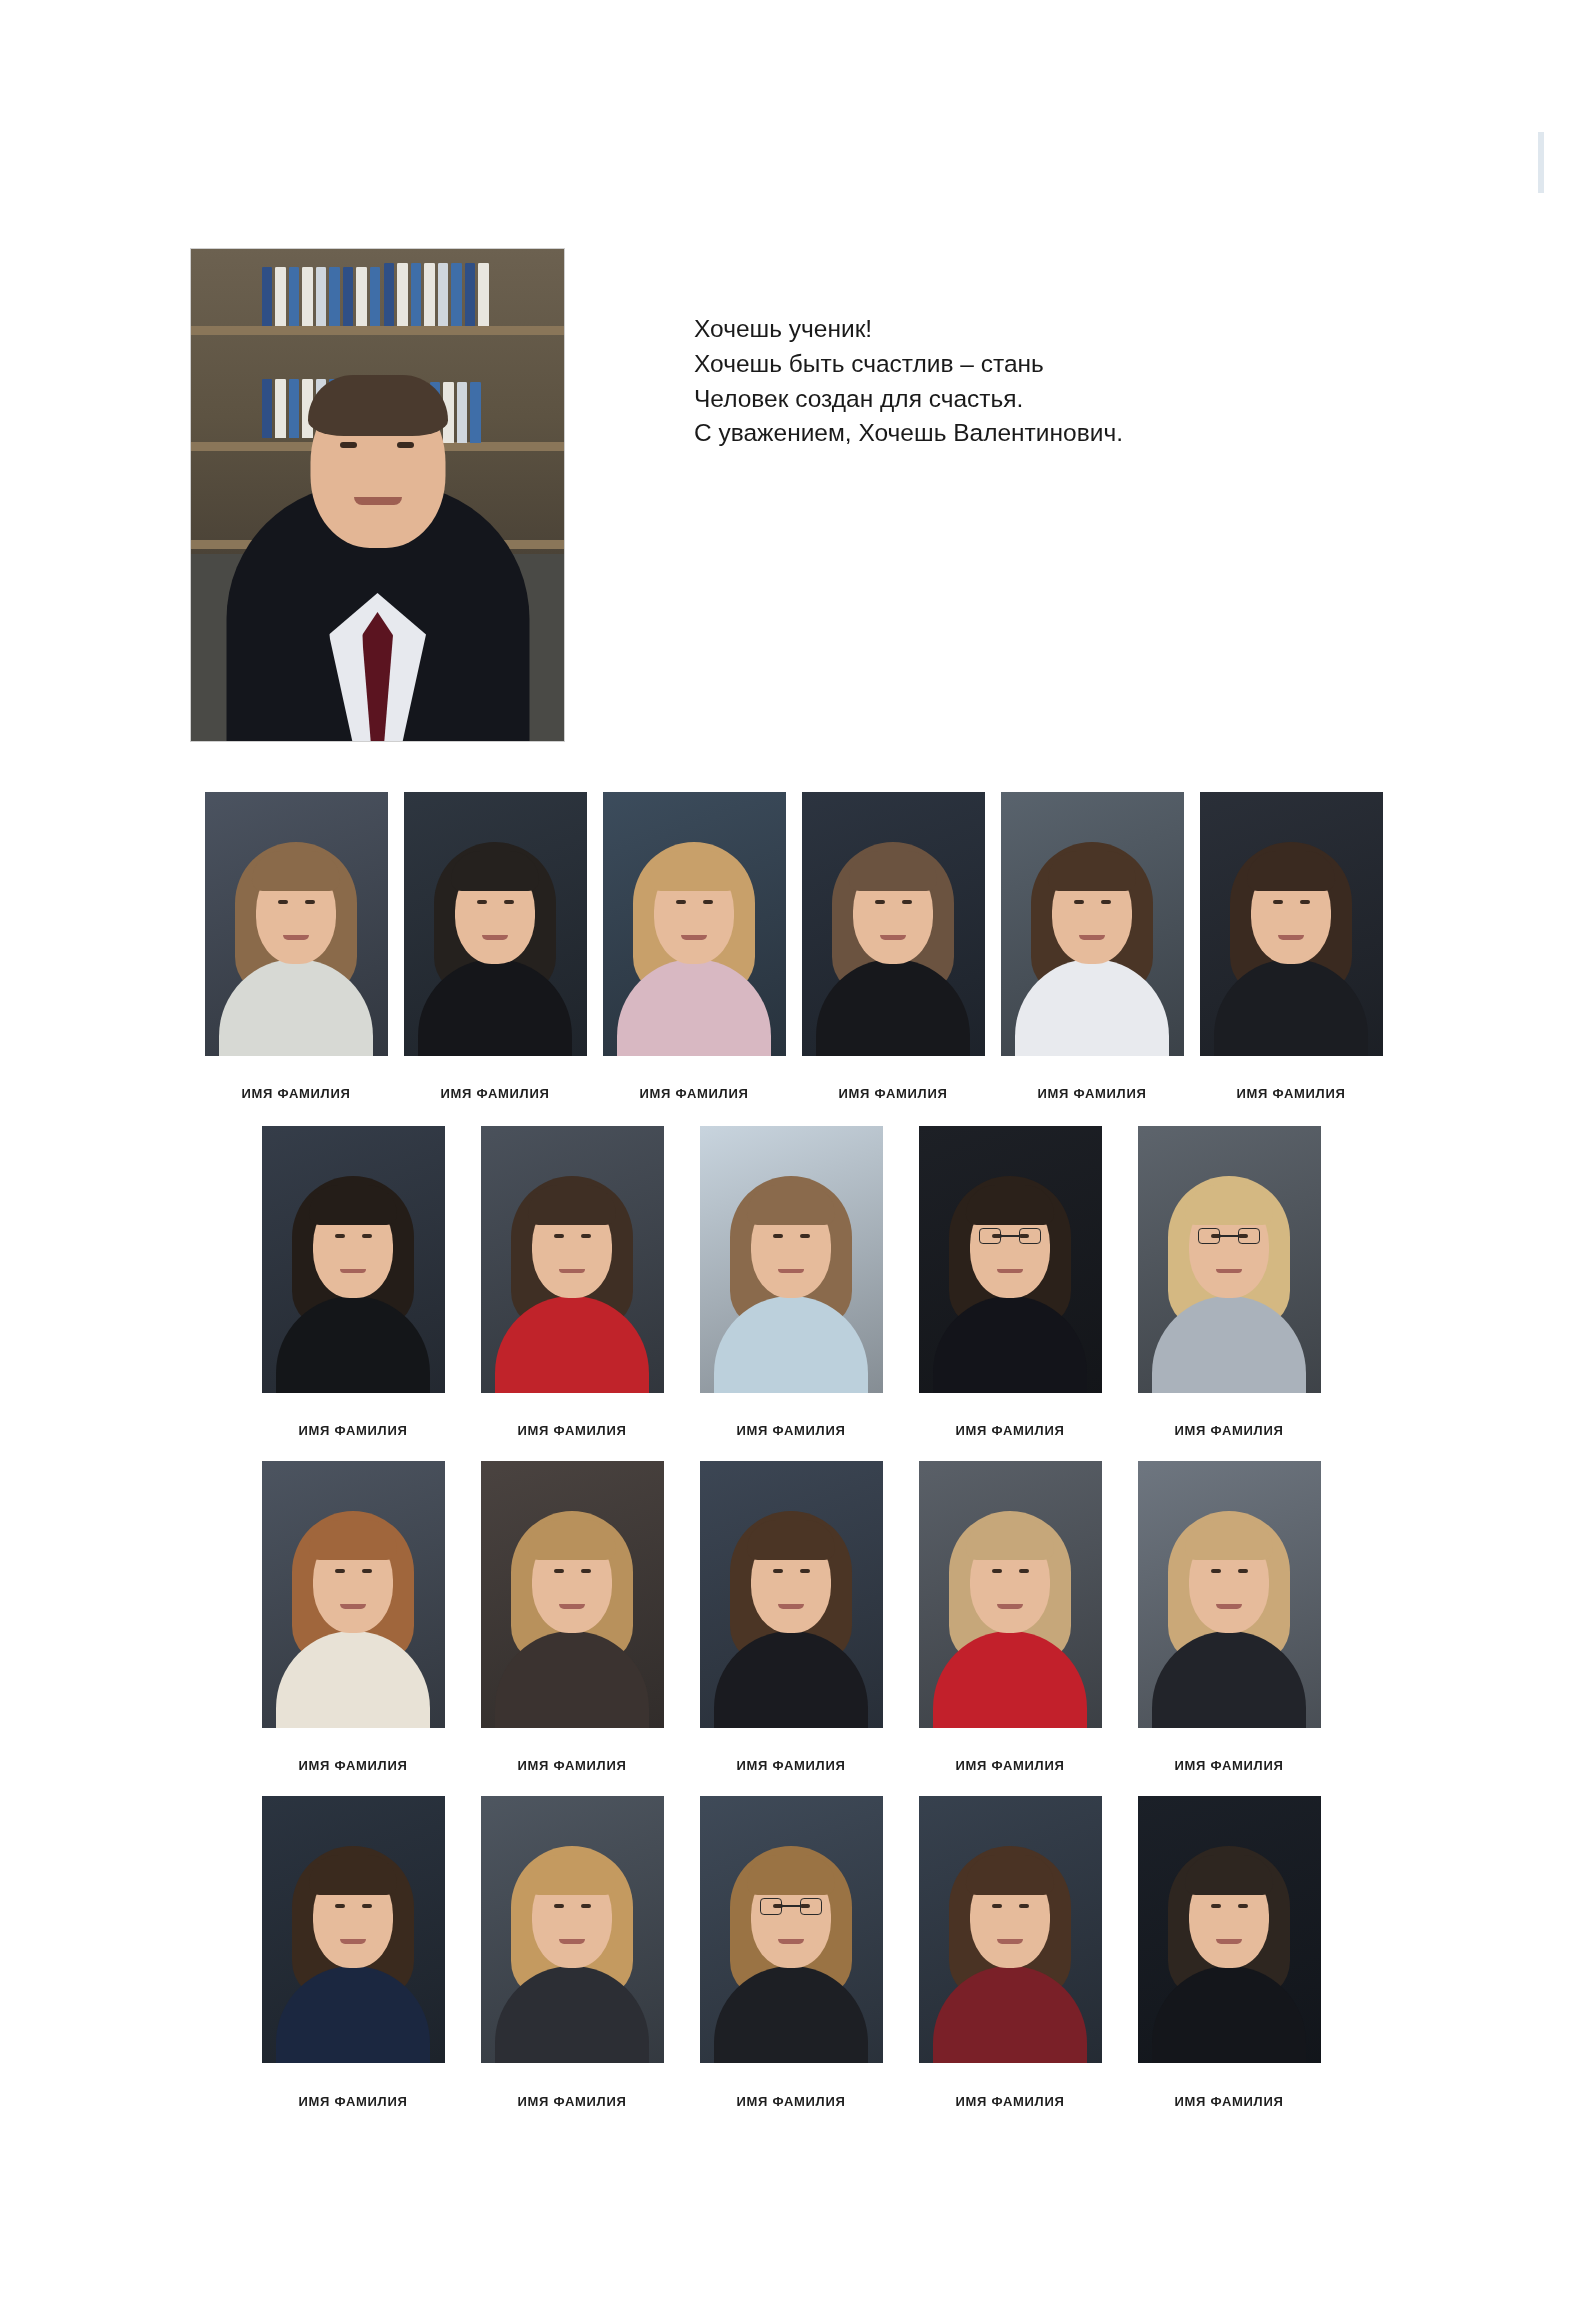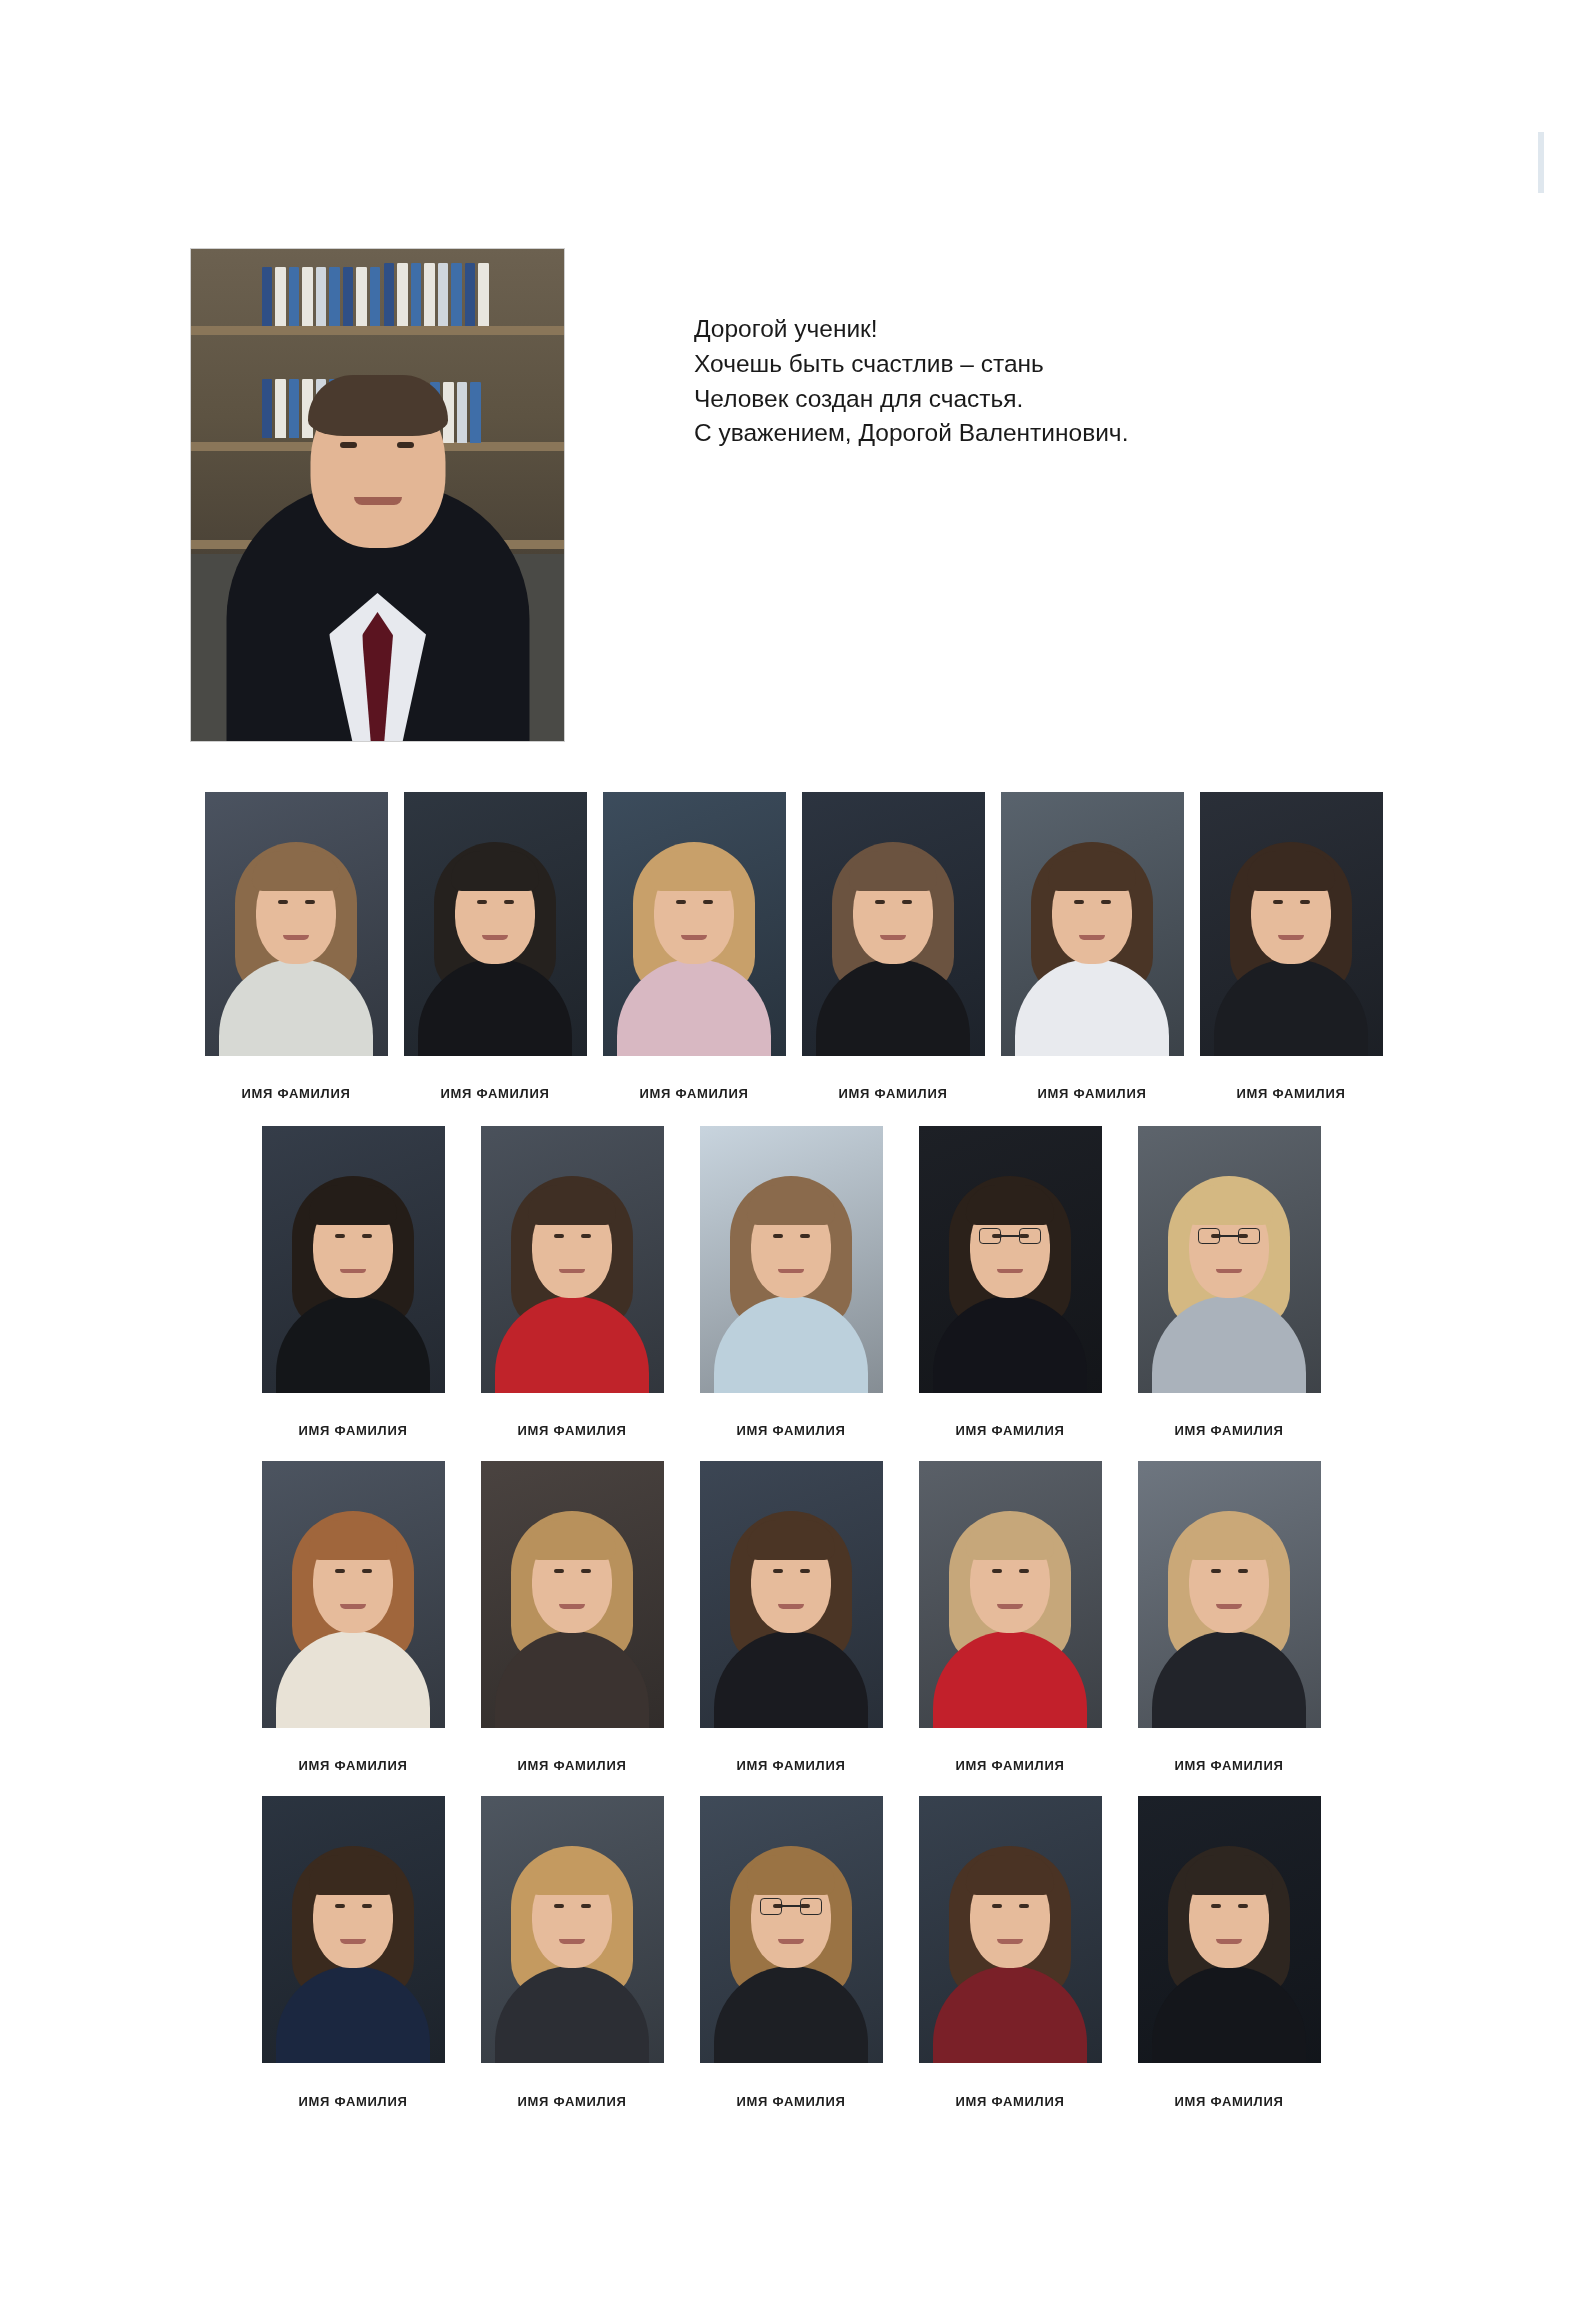--- a/index.html
+++ b/index.html
@@ -349,24 +349,24 @@
     <div class="shirt"></div>
     <div class="tie"></div>
     <div class="head"></div>
     <div class="hair"></div>
     <div class="eye left"></div>
     <div class="eye right"></div>
     <div class="mouth"></div>
   </div>
 
   <div class="letter">
-    <p>Дорогой ученик!</p>
+    <p>Хочешь ученик!</p>
     <p>Хочешь быть счастлив – стань</p>
     <p>Человек создан для счастья.</p>
-    <p>С уважением, Дорогой Валентинович.</p>
+    <p>С уважением, Хочешь Валентинович.</p>
   </div>
 </div>
 
 <div class="grid-wrap">
   <div class="row r1">
       <div class="student">
         <div class="photo">
           <div class="pbg" style="background: linear-gradient(160deg, rgb(75, 83, 96) 0%, rgba(0, 0, 0, 0.333) 100%), rgb(75, 83, 96);"></div>
           <div class="phair-back" style="background: rgb(138, 106, 74);"></div>
           <div class="ptorso" style="background: rgb(215, 217, 212);"></div>

